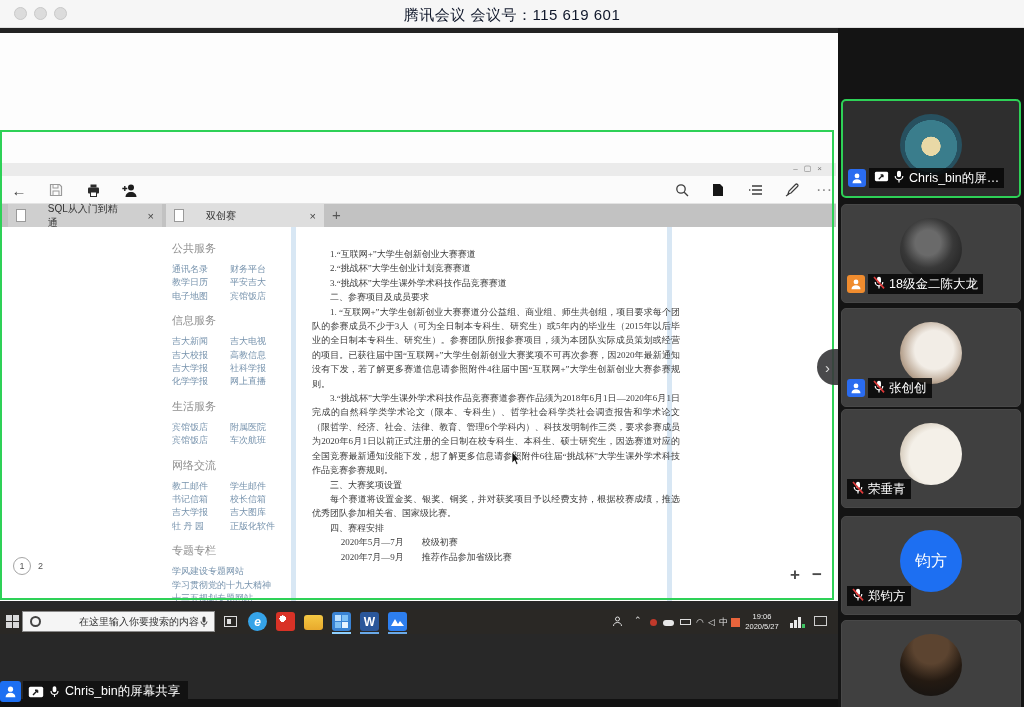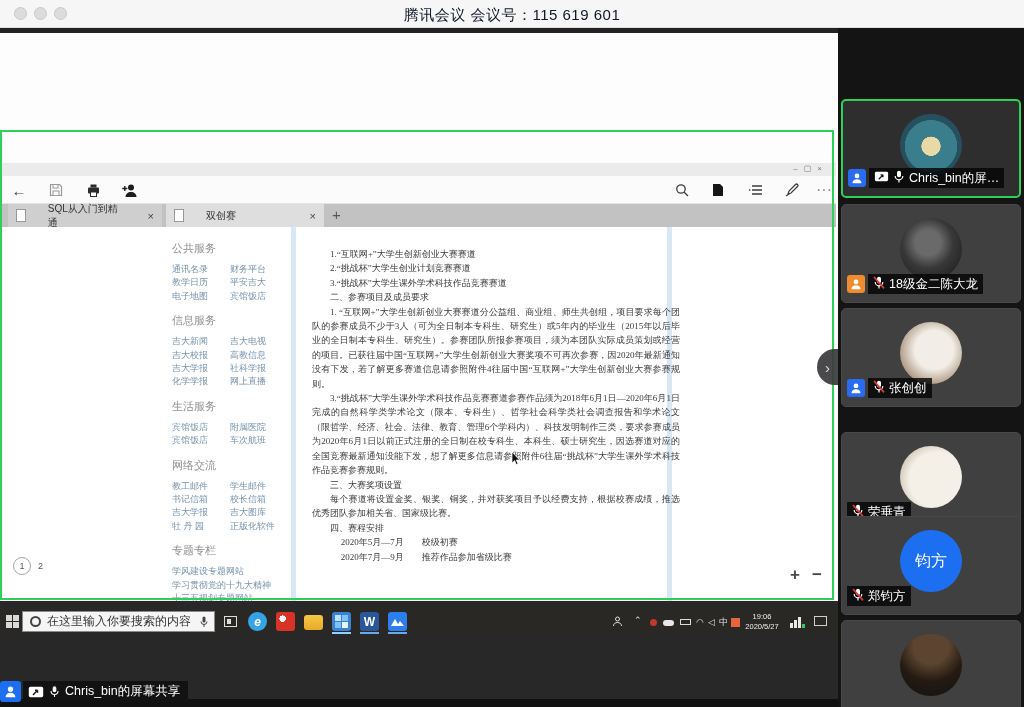--- a/index.html
+++ b/index.html
@@ -64,21 +64,21 @@
   .zoom-ctrl { position:absolute; top:532px; font-size:17px; font-weight:bold; color:#4a4a4a; z-index:30;}
 
   
   .taskbar { position:absolute; left:0; top:576px; width:838px; height:25px; background:#2a2825; z-index:20; }
   .tb-start { position:absolute; left:6px; top:6px; width:13px; height:13px; display:grid;
     grid-template-columns:6px 6px; grid-gap:1px; }
   .tb-start i { width:6px; height:6px; background:#d9d9d9; }
   .searchbox { position:absolute; left:22px; top:2px; width:193px; height:21px; background:#f5f5f5;
     border:1px solid #8a8a8a; display:flex; align-items:center; }
   .cortana { width:11px; height:11px; border:2px solid #444; border-radius:50%; margin:0 6px 0 7px; }
-  .search-text { font-size:12px; color:#333; white-space:nowrap; flex:1; }
+  .search-text { font-size:10px; color:#333; white-space:nowrap; flex:1;margin-left:32px; }
   .search-mic { margin-right:6px; }
   .taskview { position:absolute; left:224px; top:7px; width:13px; height:11px; border:1px solid #ddd; }
   .taskview:before { content:""; position:absolute; left:2px; top:2px; width:4px; height:5px; background:#ddd; }
   .app-ico { position:absolute; top:3px; width:19px; height:19px; border-radius:3px; display:flex;
     align-items:center; justify-content:center; font-size:12px; font-weight:bold; color:#fff; }
   .underline { position:absolute; top:23px; height:2px; width:19px; }
   .tray-ico { position:absolute; top:8px; color:#e0e0e0; font-size:9px; }
   .clock { position:absolute; left:742px; top:3px; width:40px; text-align:center; color:#eee;
     font-size:7.5px; line-height:9.5px; }
   .netbars { position:absolute; left:790px; top:7px; width:16px; height:12px; }
@@ -454,21 +454,21 @@
             <span><svg width="12" height="13" viewBox="0 0 12 13">
                 <rect x="4" y="0.8" width="4" height="6.4" rx="2" fill="#fff"></rect>
                 <path d="M2.2 6a3.8 3.8 0 0 0 7.6 0" fill="none" stroke="#fff" stroke-width="1.2"></path>
                 <line x1="6" y1="9.8" x2="6" y2="12.4" stroke="#fff" stroke-width="1.2"></line>
                 <line x1="1" y1="1" x2="11" y2="12.4" stroke="#e03a3a" stroke-width="1.7"></line>
               </svg></span>
             <span>张创创</span>
           </span>
         </div>
       </div>
-      <div class="tile" style="top: 404px;">
+      <div class="tile" style="top: 381px;">
         <div class="avatar av-pale"></div>
         <div class="namebar">
           <span class="nlabel">
             <span><svg width="12" height="13" viewBox="0 0 12 13">
                 <rect x="4" y="0.8" width="4" height="6.4" rx="2" fill="#fff"></rect>
                 <path d="M2.2 6a3.8 3.8 0 0 0 7.6 0" fill="none" stroke="#fff" stroke-width="1.2"></path>
                 <line x1="6" y1="9.8" x2="6" y2="12.4" stroke="#fff" stroke-width="1.2"></line>
                 <line x1="1" y1="1" x2="11" y2="12.4" stroke="#e03a3a" stroke-width="1.7"></line>
               </svg></span>
             <span>荣垂青</span>

